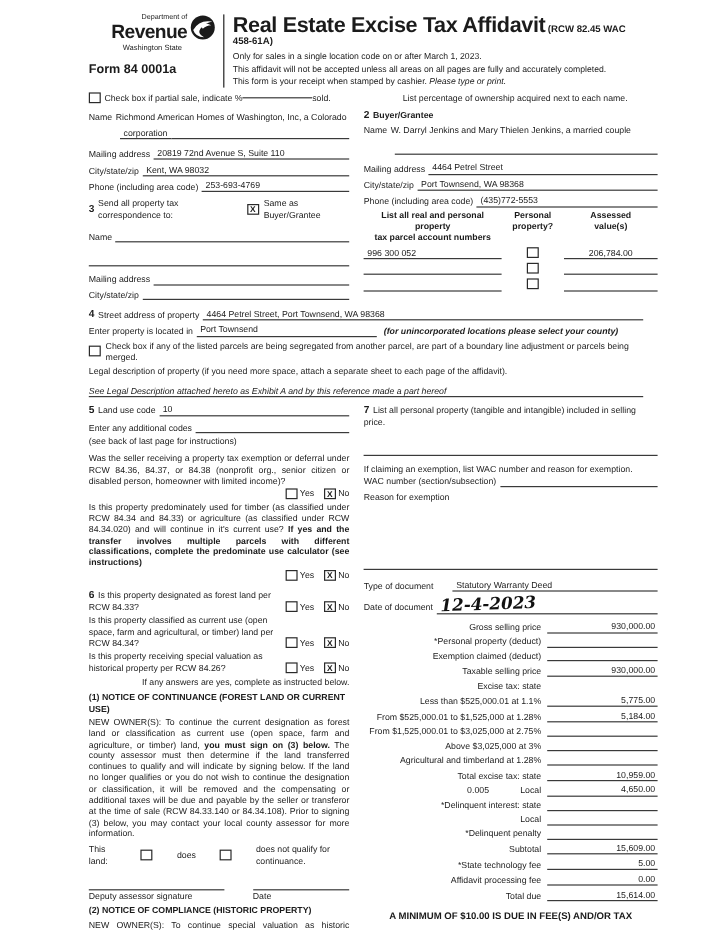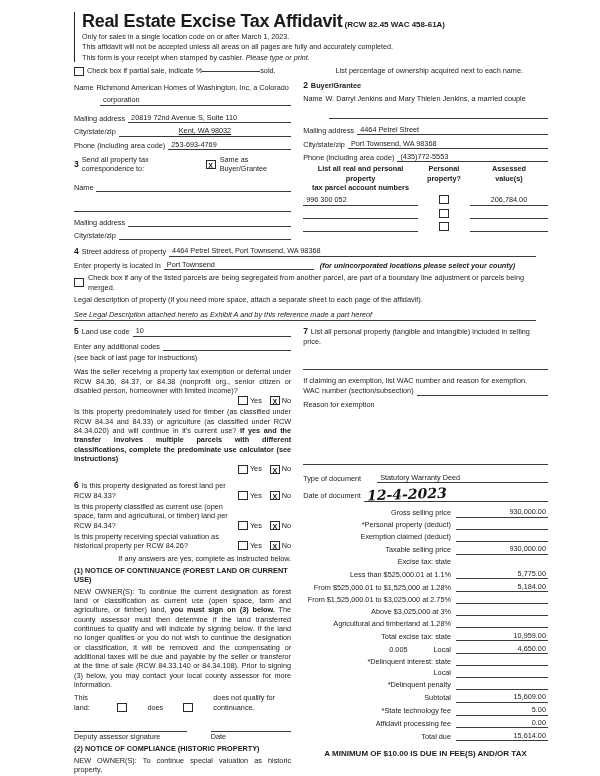--- a/index.html
+++ b/index.html
@@ -54,20 +54,37 @@
   .para { text-align:justify; margin-top:2px; }
   .hand { font-family:"DejaVu Serif", serif; font-style:italic; color:#111; }
   .hand-big { font-size:14px; font-weight:bold; transform:rotate(-2deg); display:inline-block; line-height:0.85; }
 </style>
 </head>
 <body>
 
 <div class="page">
 
   <div class="hdr">
+    <div class="hdr-left">
+      <div class="logo-row">
+        <div>
+          <div class="dept">Department of</div>
+          <div class="revenue">Revenue</div>
+        </div>
+        <span>
+          <svg width="22" height="22" viewBox="0 0 22 22">
+            <circle cx="11" cy="11" r="10" fill="#1b1b1b"></circle>
+            <path d="M3 13 Q8 4 19 6 Q13 7 9 12 Q6 16 12 19 Q5 19 3 13 Z" fill="#fff"></path>
+            <path d="M9 9 Q13 6 18 9 Q14 9 11 12 Z" fill="#fff"></path>
+          </svg>
+        </span>
+      </div>
+      <div class="wstate">Washington State</div>
+      <div class="formno">Form 84 0001a</div>
+    </div>
     <div class="hdr-right">
       <div>
         <span class="title">Real Estate Excise Tax Affidavit</span>
         <span class="titleref">(RCW 82.45 WAC 458-61A)</span>
       </div>
       <div class="note">Only for sales in a single location code on or after March 1, 2023.</div>
       <div class="note">This affidavit will not be accepted unless all areas on all pages are fully and accurately completed.</div>
       <div class="note">
         <span>This form is your receipt when stamped by cashier.</span>
         <span class="i">Please type or print.</span>
@@ -93,21 +110,21 @@
       <div class="fline" style="margin-left:26px;">
         <span class="uv">corporation</span>
         <span class="fill"></span>
       </div>
       <div class="fline" style="margin-top:7px;">
         <span class="lbl">Mailing address</span>
         <span class="fill uv" style="text-align:left;">20819 72nd Avenue S, Suite 110</span>
       </div>
       <div class="fline">
         <span class="lbl">City/state/zip</span>
-        <span class="fill uv" style="text-align:center;text-decoration:underline;">Kent, WA 98032</span>
+        <span class="fill uv" style="text-align:left;">Kent, WA 98032</span>
       </div>
       <div class="fline">
         <span class="lbl">Phone (including area code)</span>
         <span class="fill uv" style="text-align:left;">253-693-4769</span>
       </div>
       <div class="fline" style="align-items:center; margin-top:5px;">
         <span class="sec">3</span>
         <span>Send all property tax correspondence to:</span>
         <span class="cb" style="margin-left:4px;">X</span>
         <span style="margin-left:4px;">Same as Buyer/Grantee</span>
@@ -282,21 +299,21 @@
               <span class="cb">X</span>
               <span>No</span>
             </span>
         </div>
       </div>
       <div style="margin-top:3px;text-align:right;">If any answers are yes, complete as instructed below.</div>
       <div class="b" style="margin-top:3px;">(1) NOTICE OF CONTINUANCE (FOREST LAND OR CURRENT USE)</div>
       <div class="para">
         <span>NEW OWNER(S): To continue the current designation as forest land or classification as current use (open space, farm and agriculture, or timber) land, </span><span class="b">you must sign on (3) below.</span><span> The county assessor must then determine if the land transferred continues to qualify and will indicate by signing below. If the land no longer qualifies or you do not wish to continue the designation or classification, it will be removed and the compensating or additional taxes will be due and payable by the seller or transferor at the time of sale (RCW 84.33.140 or 84.34.108). Prior to signing (3) below, you may contact your local county assessor for more information.</span>
       </div>
-      <div class="row" style="margin-top:4px; gap:20px;">
+      <div class="row" style="margin-top:4px; align-items:center; gap:20px;">
         <span>This land:</span>
         <span class="cb"></span>
         <span>does</span>
         <span class="cb"></span>
         <span>does not qualify for continuance.</span>
       </div>
       <div class="row" style="margin-top:12px; gap:24px;">
         <div style="flex:1.4;">
           <div class="fill"></div>
           <div>Deputy assessor signature</div>

